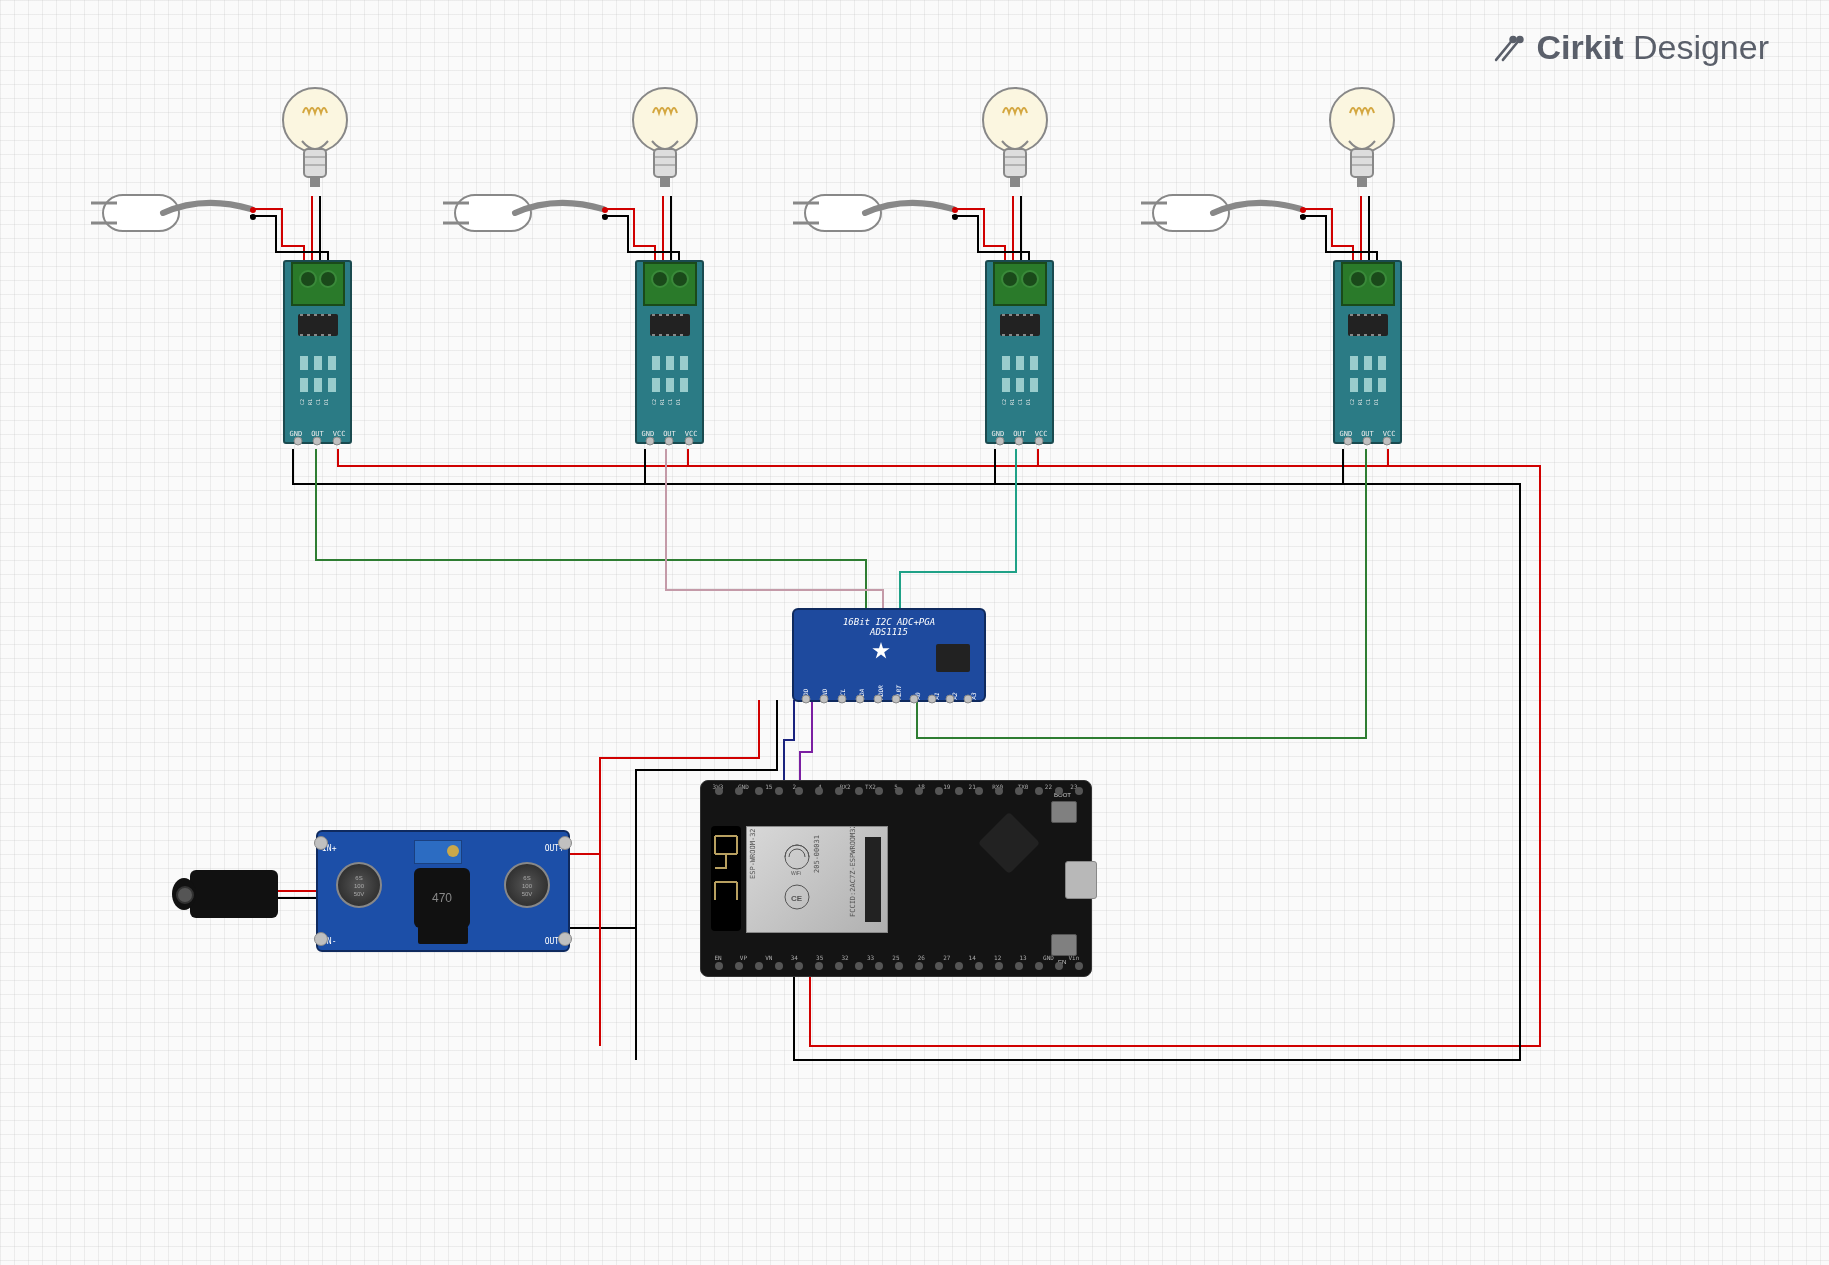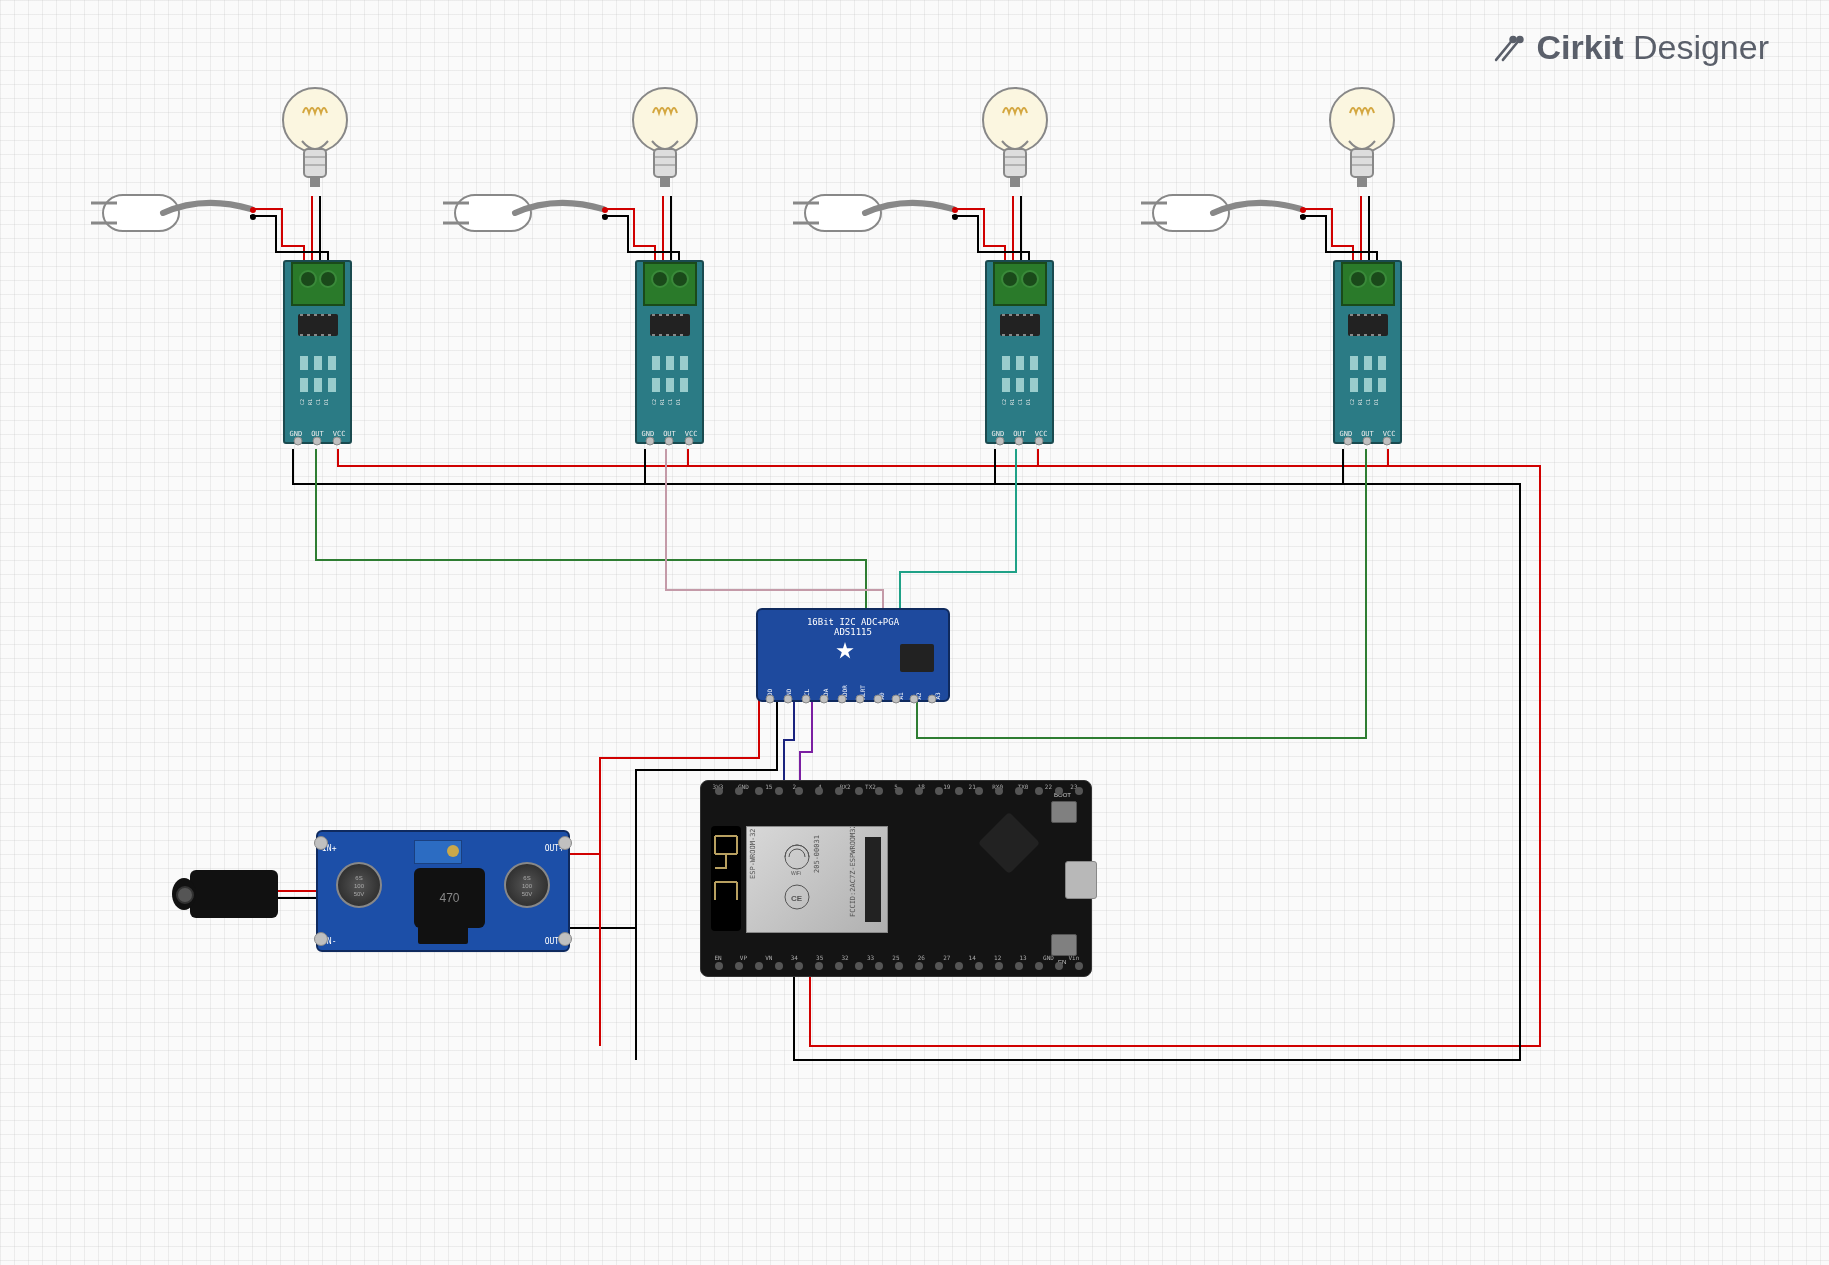--- a/index.html
+++ b/index.html
@@ -191,21 +191,21 @@
   .buck-cap {
     position:absolute;
     width:42px; height:42px;
     border-radius:50%;
     background:radial-gradient(circle,#555,#222);
     border:2px solid #888;
   }
   .buck-ind {
     position:absolute;
     top:36px; left:96px;
-    width:71px; height:60px;
+    width:56px; height:60px;
     background:#111;
     border-radius:6px;
     color:#888;
     font-size:12px;
     display:flex; align-items:center; justify-content:center;
   }
   .buck-pot {
     position:absolute;
     top:8px; left:96px;
     width:46px; height:22px;
@@ -586,21 +586,21 @@
   <svg style="position:absolute;bottom:-4px;left:5px;" width="55" height="10">
         <g fill="#c0c0c0" stroke="#888">
           <circle cx="8" cy="5" r="4"></circle>
           <circle cx="27" cy="5" r="4"></circle>
           <circle cx="47" cy="5" r="4"></circle>
         </g>
       </svg>
 </div>
   </div>
 
-<div class="adc-board comp" id="adc-board" style="left: 756px; top: 608px;">
+<div class="adc-board comp" id="adc-board" style="left: 792px; top: 608px; font-style: italic;">
   <div class="adc-title">
     <span>16Bit I2C ADC+PGA</span><br>
     <span>ADS1115</span>
   </div>
   <div class="adc-chip"></div>
   <div style="position:absolute;top:32px;left:78px;width:18px;height:18px;background:#fff;clip-path:polygon(50% 0,61% 35%,98% 35%,68% 57%,79% 91%,50% 70%,21% 91%,32% 57%,2% 35%,39% 35%);"></div>
   <div class="adc-pins" id="adc-pins">
       <span style="transform:rotate(-90deg);display:inline-block;width:10px;">VDD</span>
       <span style="transform:rotate(-90deg);display:inline-block;width:10px;">GND</span>
       <span style="transform:rotate(-90deg);display:inline-block;width:10px;">SCL</span>

